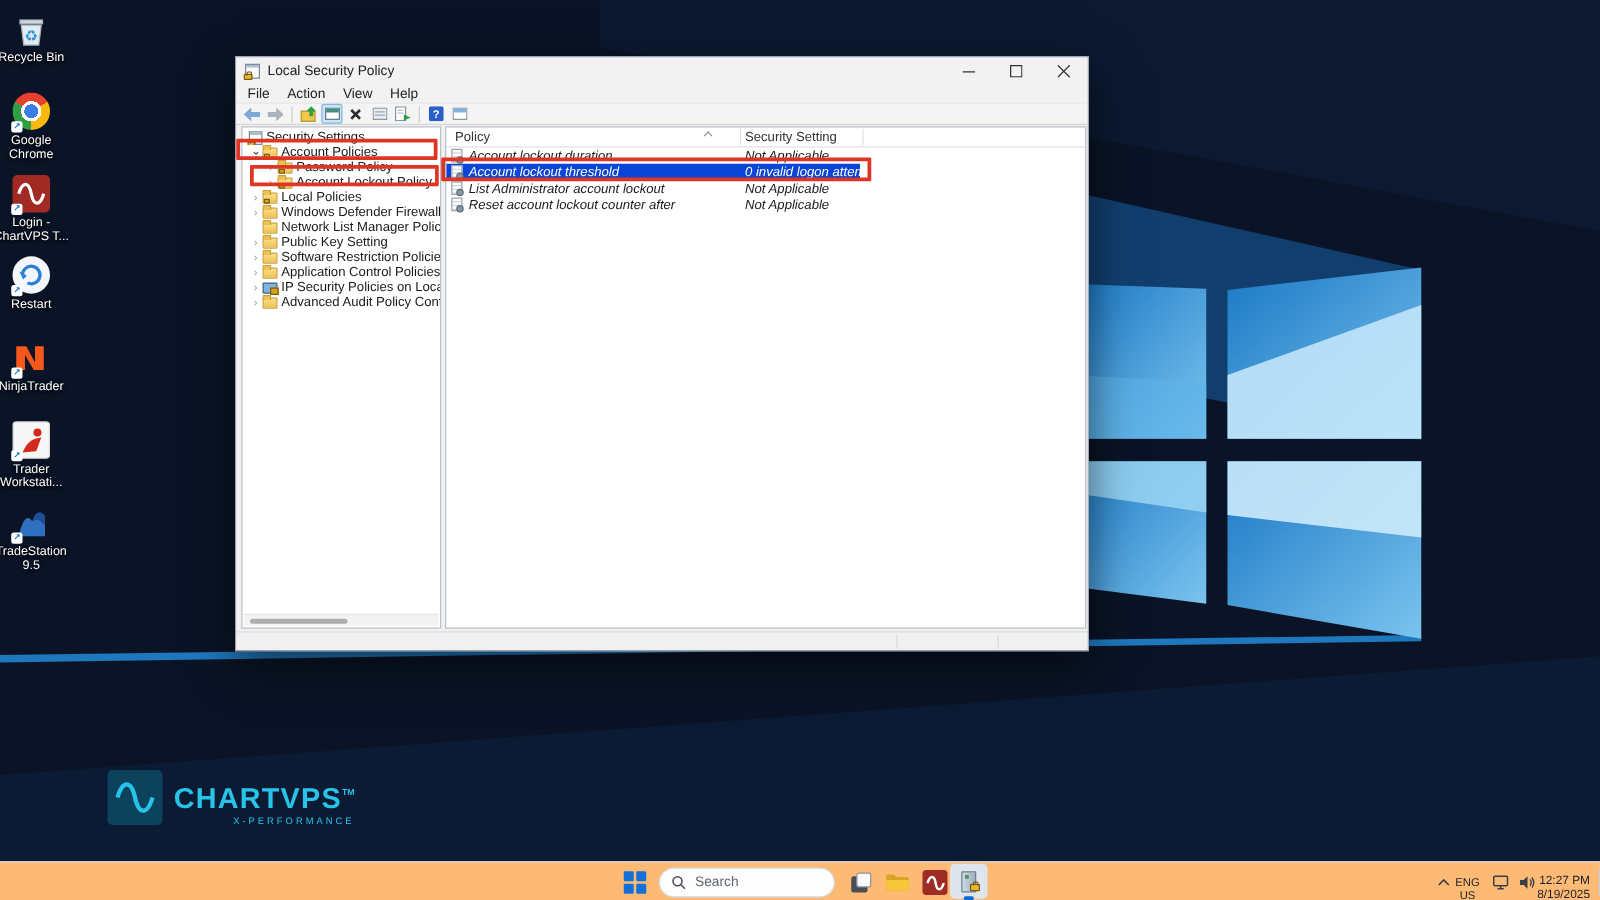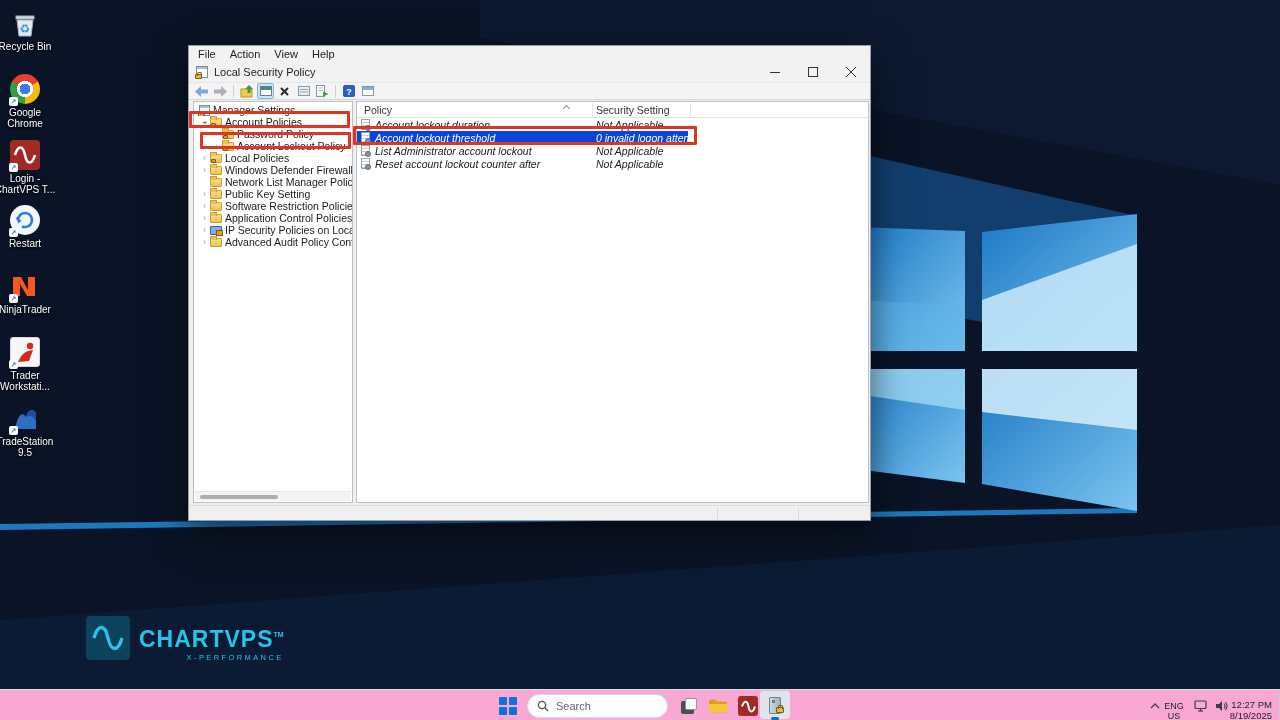--- a/index.html
+++ b/index.html
@@ -116,21 +116,21 @@
                border-top:1px solid #dcdcdc; }
   .ssep { position:absolute; top:2px; width:1px; height:11px; background:#d8d8d8; }
 
   
   .ann { position:absolute; border:3px solid #de3525; border-radius:1px; z-index:40; pointer-events:none; }
   #annA { left:189px; top:111px; width:161px; height:17px; }
   #annB { left:200px; top:132px; width:151px; height:17px; }
   #annC { left:353px; top:126px; width:344px; height:19px; }
 
   
-  #taskbar { position:absolute; left:0; right:0; bottom:0; height:31px; background:#f9a8d4;
+  #taskbar { position:absolute; left:0; right:0; bottom:0; height:31px; background:#fdba74;
              border-top:1px solid #d9dee4; }
   .tb { position:absolute; top:5px; width:22px; height:22px; display:flex; align-items:center;
         justify-content:center; border-radius:4px; }
   #tb-start { left:497px; }
   .winlogo { display:grid; grid-template-columns:8px 8px; grid-template-rows:8px 8px; gap:2px; }
   .winlogo i { background:#1270d8; border-radius:1px; }
   #tb-search { position:absolute; left:527px; top:4px; width:141px; height:24px; background:#fdfdfe;
                border:1px solid #d4dae0; border-radius:12px; display:flex; align-items:center; padding-left:9px; }
   #tb-search input { border:none; outline:none; background:transparent; font-size:11px; color:#444;
                margin-left:7px; width:100px; font-family:inherit; }
@@ -276,27 +276,20 @@
         </svg>
     </div>
     <div id="wm-txt">
       <div id="wm-brand"><span>CHARTVPS</span><span id="wm-tm">TM</span></div>
       <div id="wm-sub">X-PERFORMANCE</div>
     </div>
   </div>
 
   <div id="win">
 
-    <div id="menubar">
-      <span class="mitem">File</span>
-      <span class="mitem">Action</span>
-      <span class="mitem">View</span>
-      <span class="mitem">Help</span>
-    </div>
-
     <div id="titlebar">
       <div class="mmc-icon">
         <div class="band"></div>
           <div class="lock"></div>
       </div>
       <span id="win-title">Local Security Policy</span>
       <div id="win-controls">
         <div class="wbtn">
           <svg width="10" height="10">
               <line x1="0" y1="5.5" x2="10" y2="5.5" stroke="#333" stroke-width="1"></line>
@@ -308,20 +301,27 @@
             </svg>
         </div>
         <div class="wbtn">
           <svg width="10" height="10">
               <path d="M0 0 L10 10 M10 0 L0 10" stroke="#333" stroke-width="1"></path>
             </svg>
         </div>
       </div>
     </div>
 
+    <div id="menubar">
+      <span class="mitem">File</span>
+      <span class="mitem">Action</span>
+      <span class="mitem">View</span>
+      <span class="mitem">Help</span>
+    </div>
+
     <div id="toolbar">
       <div class="tbtn">
         <svg width="13" height="11">
             <path d="M6 0 L0 5.5 L6 11 L6 7.5 L13 7.5 L13 3.5 L6 3.5 Z" fill="#7fa8d8"></path>
           </svg>
         </div>
       <div class="tbtn">
         <svg width="13" height="11">
             <path d="M7 0 L13 5.5 L7 11 L7 7.5 L0 7.5 L0 3.5 L7 3.5 Z" fill="#aab2ba"></path>
           </svg>
@@ -378,21 +378,21 @@
 
       <div id="treepane">
         <div style="padding-top:2px">
           <div class="trow lvl0">
             <span class="tico">
                 <span class="mmc-icon tree-root-icon">
                   <span class="band"></span>
                   <span class="lock"></span>
                 </span>
               </span>
-            <span class="tlabel">Manager Settings</span>
+            <span class="tlabel">Security Settings</span>
           </div>
           <div class="trow lvl1">
             <span class="chev down">›</span>
             <span class="tico">
                 <span class="ifolder">
                   <span class="flock"></span>
                 </span>
               </span>
             <span class="tlabel">Account Policies</span>
           </div>

